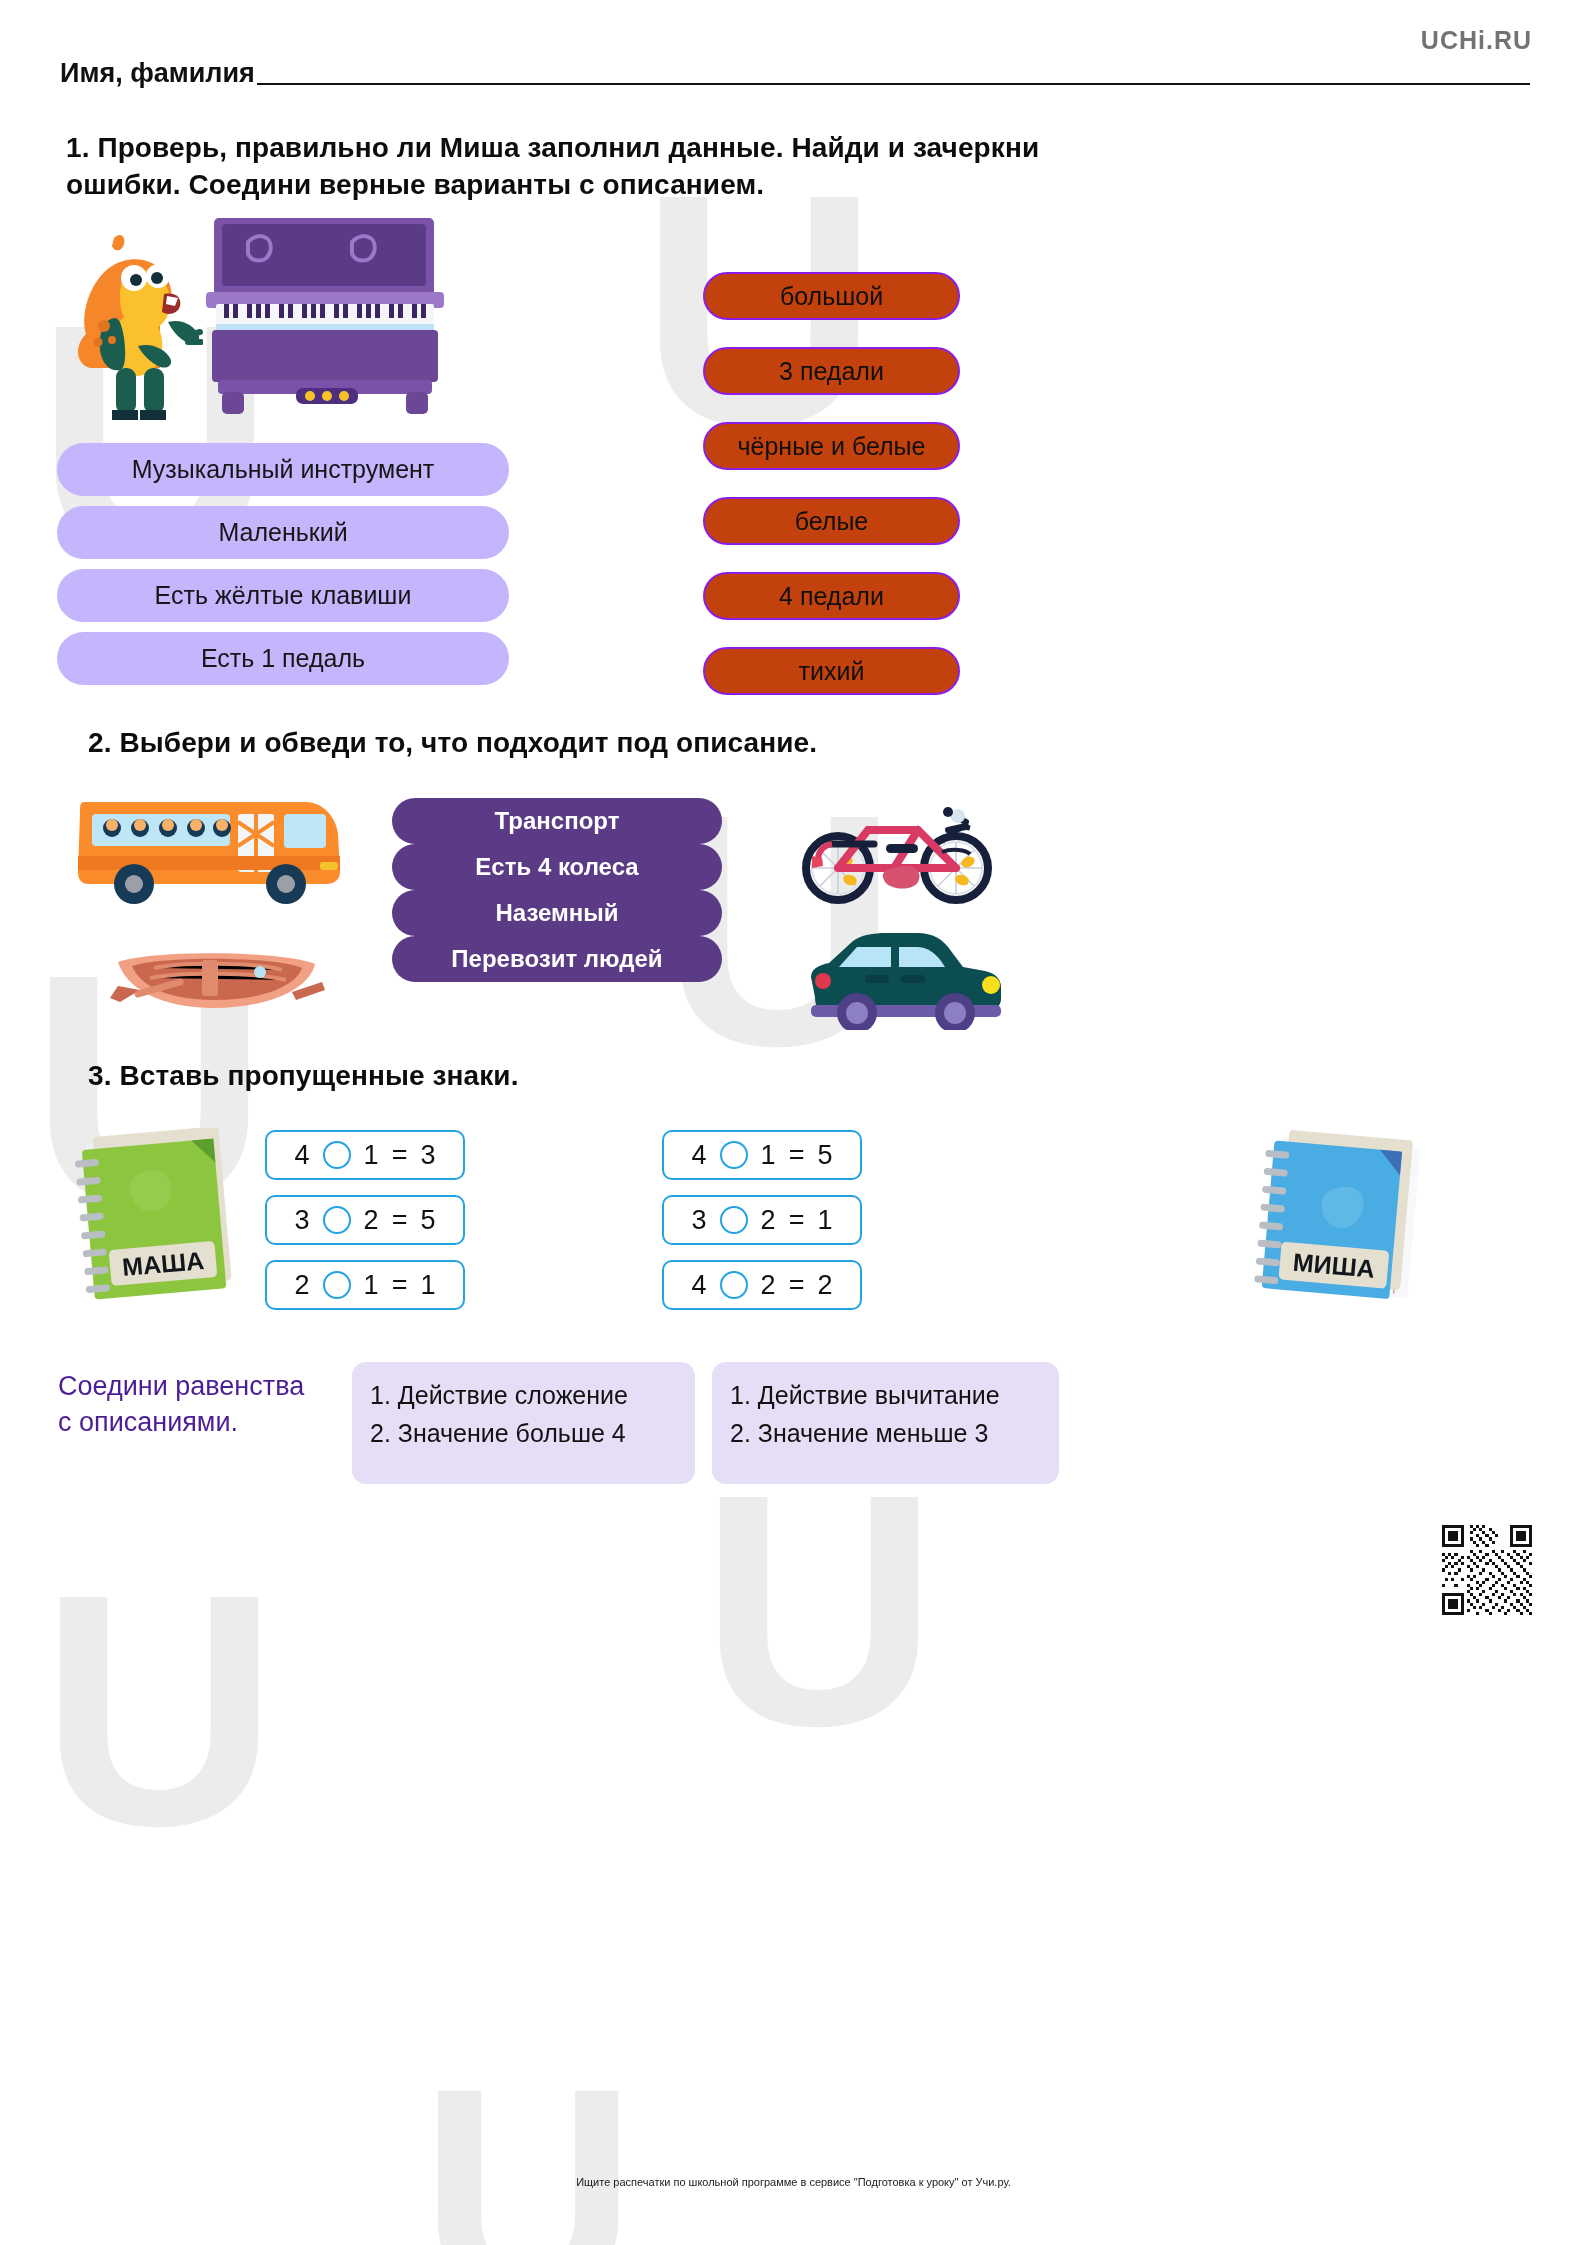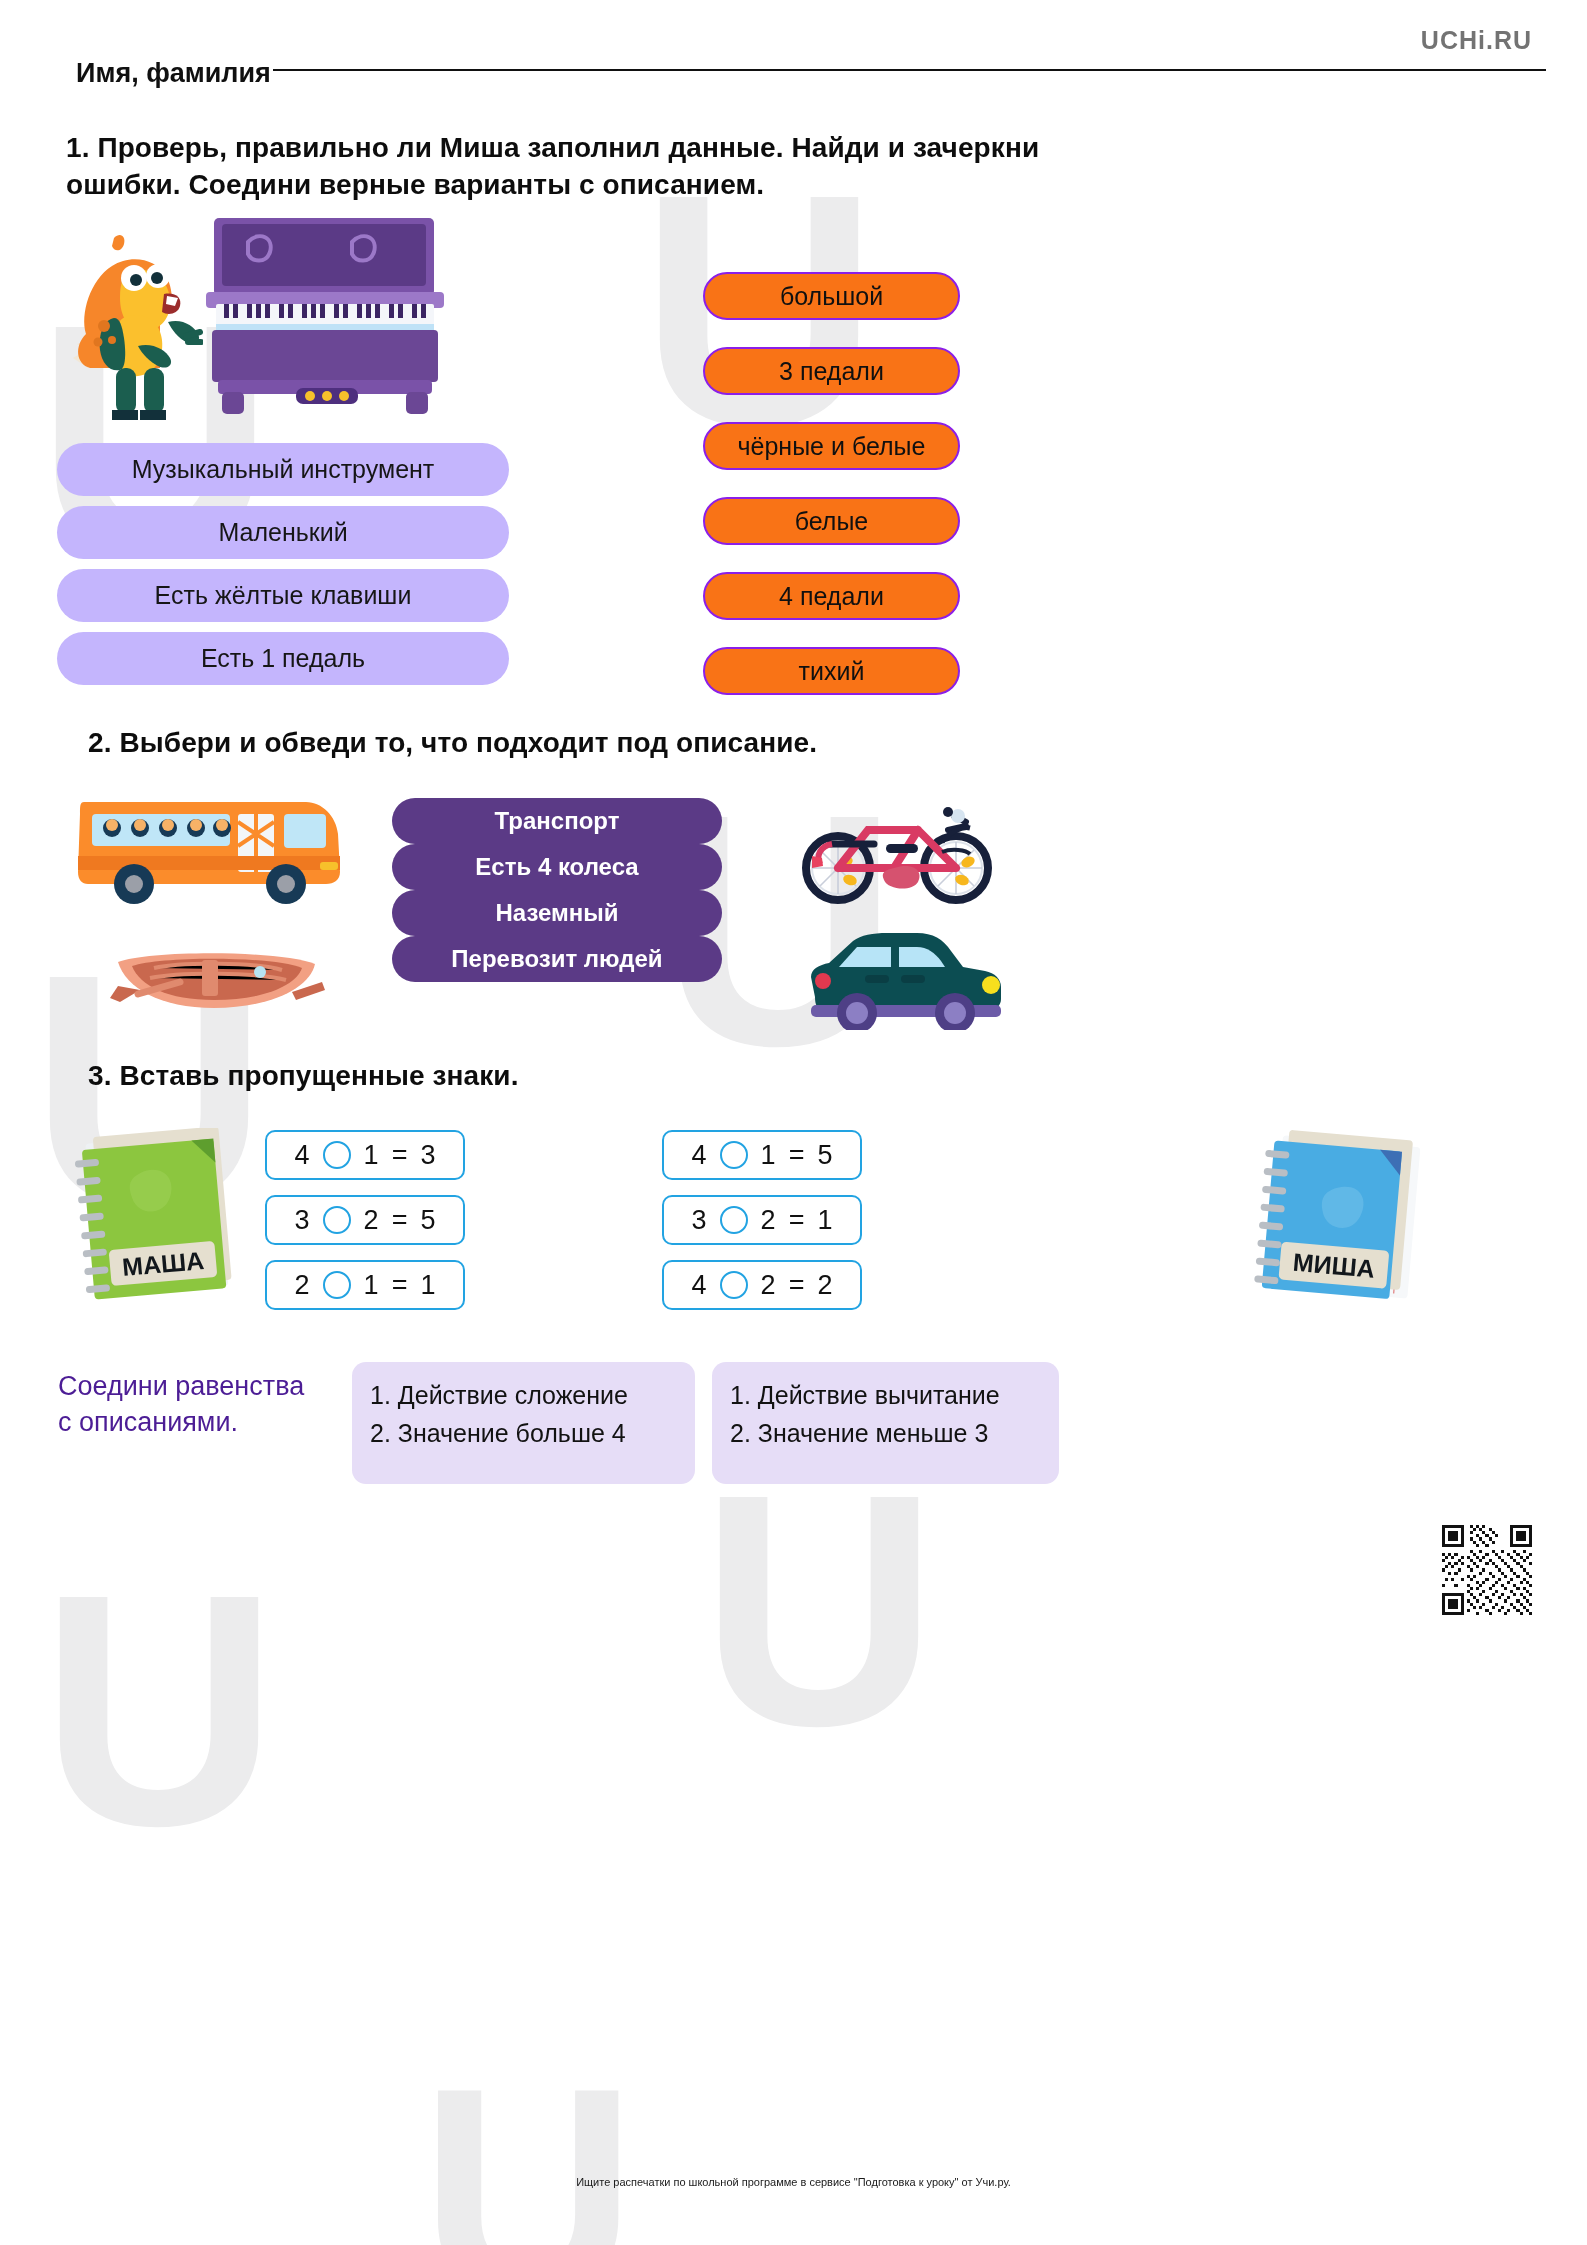--- a/index.html
+++ b/index.html
@@ -35,22 +35,22 @@
   .wm6 { left: 700px; top: 1420px; font-size: 330px; }
   .wm7 { left: 420px; top: 2020px; font-size: 300px; }
 
   
   .brand {
     position:absolute; right:55px; top:26px;
     font-size:25px; font-weight:700; letter-spacing:1px;
     color:#737373; z-index:3;
   }
   .nameline {
-    position:absolute; left:76px; top:58px; z-index:3;
-    display:flex; align-items:center; width:1470px;
+    position:absolute; left:60px; top:58px; z-index:3;
+    display:flex; align-items:flex-end; width:1470px;
   }
   .nameline .lbl {
     font-size:27px; font-weight:700; color:#101010;
     font-family:"Liberation Sans", sans-serif;
     white-space:nowrap;
   }
   .nameline .rule {
     flex:1; height:0; border-bottom:2px solid #111; margin-left:2px;
     transform:translateY(-4px);
   }
@@ -72,21 +72,21 @@
   .left-list { position:absolute; left:57px; top:443px; z-index:3; width:452px; }
   .lilac-pill {
     height:53px; border-radius:27px; background:#c4b5fd;
     display:flex; align-items:center; justify-content:center;
     font-size:25px; color:#161616; margin-bottom:10px;
     font-family:"Liberation Sans", sans-serif;
   }
 
   .right-list { position:absolute; left:703px; top:272px; z-index:3; width:257px; }
   .outline-pill {
-    height:48px; border-radius:26px; background:#f97316;
+    height:48px; border-radius:26px; background:#c2410c;
     border:2.4px solid #8B1FE8;
     display:flex; align-items:center; justify-content:center;
     font-size:25px; color:#101010; margin-bottom:27px;
     font-family:"Liberation Sans", sans-serif;
   }
 
   
   .t2-pills { position:absolute; left:392px; top:798px; z-index:3; width:330px; }
   .solid-pill {
     height:46px; border-radius:24px; background:#5b3a86;

